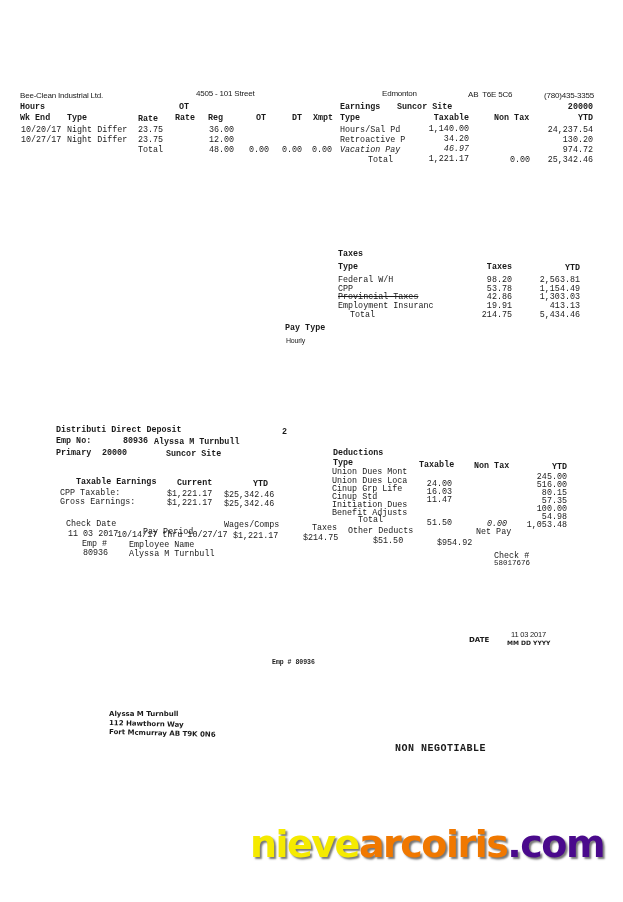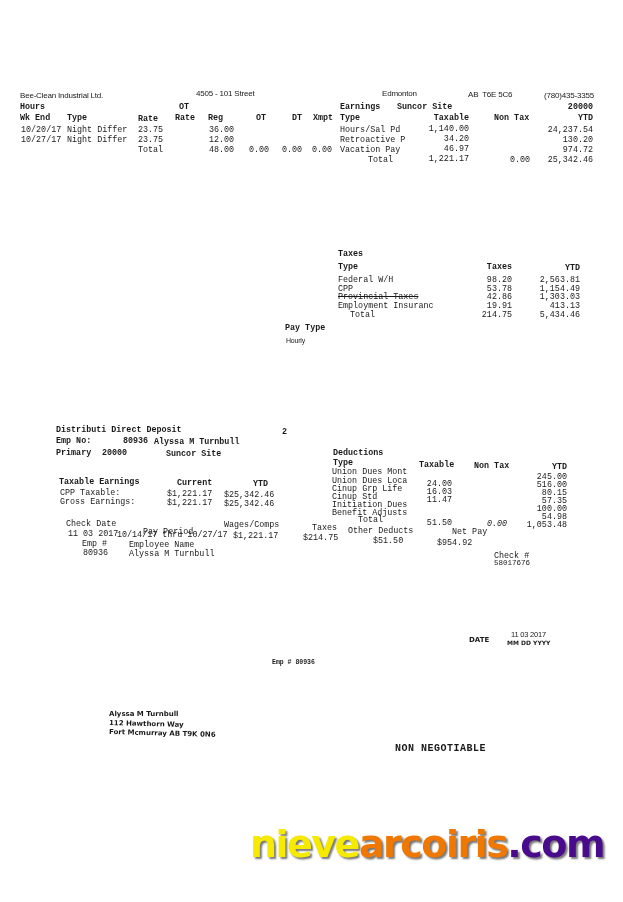--- a/index.html
+++ b/index.html
@@ -76,22 +76,22 @@
     <div class="abs mono" style="left:340px;top:125px;">Hours/Sal Pd</div>
     <div class="abs mono r" style="left:410px;top:124px;width:59px;">1,140.00</div>
     <div class="abs mono r" style="left:520px;top:125px;width:73px;">24,237.54</div>
   </div>
   <div>
     <div class="abs mono" style="left:340px;top:135px;">Retroactive P</div>
     <div class="abs mono r" style="left:410px;top:134px;width:59px;">34.20</div>
     <div class="abs mono r" style="left:520px;top:135px;width:73px;">130.20</div>
   </div>
   <div>
-    <div class="abs mono" style="left:340px;top:145px;">Vacation Pay</div>
-    <div class="abs mono r" style="left:410px;top:144px;width:59px;">46.97</div>
+    <div class="abs mono" style="left:340px;top:145px;font-style:italic;">Vacation Pay</div>
+    <div class="abs mono r" style="left:410px;top:144px;width:59px;font-style:italic;">46.97</div>
     <div class="abs mono r" style="left:520px;top:145px;width:73px;">974.72</div>
   </div>
   <div>
     <div class="abs mono" style="left:368px;top:155px;">Total</div>
     <div class="abs mono r" style="left:410px;top:154px;width:59px;">1,221.17</div>
     <div class="abs mono r" style="left:490px;top:155px;width:40px;">0.00</div>
     <div class="abs mono r" style="left:520px;top:155px;width:73px;">25,342.46</div>
   </div>
 </div>
 
@@ -134,41 +134,41 @@
 <div>
   <div class="abs mb" style="left:56px;top:425px;">Distributi Direct Deposit</div>
   <div class="abs mb" style="left:282px;top:427px;">2</div>
   <div class="abs mb" style="left:56px;top:436px;">Emp No:</div>
   <div class="abs mb" style="left:123px;top:436px;">80936</div>
   <div class="abs mb" style="left:154px;top:437px;">Alyssa M Turnbull</div>
   <div class="abs mb" style="left:56px;top:448px;">Primary</div>
   <div class="abs mb" style="left:102px;top:448px;">20000</div>
   <div class="abs mb" style="left:166px;top:449px;">Suncor Site</div>
 
-  <div class="abs mb" style="left:59px;top:477px;font-family:Liberation Mono, monospace;">Taxable Earnings</div>
+  <div class="abs mb" style="left:76px;top:477px;font-family:Liberation Mono, monospace;">Taxable Earnings</div>
   <div class="abs mb" style="left:177px;top:478px;">Current</div>
   <div class="abs mb r" style="left:240px;top:479px;width:28px;">YTD</div>
   <div>
     <div class="abs mono" style="left:60px;top:488px;">CPP Taxable:</div>
     <div class="abs mono" style="left:167px;top:489px;">$1,221.17</div>
     <div class="abs mono" style="left:224px;top:490px;">$25,342.46</div>
   </div>
   <div>
     <div class="abs mono" style="left:60px;top:497px;">Gross Earnings:</div>
     <div class="abs mono" style="left:167px;top:498px;">$1,221.17</div>
     <div class="abs mono" style="left:224px;top:499px;">$25,342.46</div>
   </div>
 
   <div>
     <div class="abs mono" style="left:66px;top:519px;">Check Date</div>
     <div class="abs mono" style="left:143px;top:519px;margin-top:8px;">Pay Period</div>
     <div class="abs mono" style="left:224px;top:520px;">Wages/Comps</div>
     <div class="abs mono" style="left:312px;top:523px;">Taxes</div>
     <div class="abs mono" style="left:348px;top:526px;">Other Deducts</div>
-    <div class="abs mono" style="left:428px;top:527px;padding-left:24px;">Net Pay</div>
+    <div class="abs mono" style="left:452px;top:527px;padding-left:24px;">Net Pay</div>
 
     <div class="abs mono" style="left:68px;top:529px;">11 03 2017</div>
     <div class="abs mono" style="left:117px;top:530px;">10/14/17 thru 10/27/17</div>
     <div class="abs mono" style="left:233px;top:531px;">$1,221.17</div>
     <div class="abs mono" style="left:303px;top:533px;">$214.75</div>
     <div class="abs mono" style="left:373px;top:536px;">$51.50</div>
     <div class="abs mono" style="left:437px;top:538px;">$954.92</div>
 
     <div class="abs mono" style="left:82px;top:539px;">Emp #</div>
     <div class="abs mono" style="left:129px;top:540px;">Employee Name</div>

